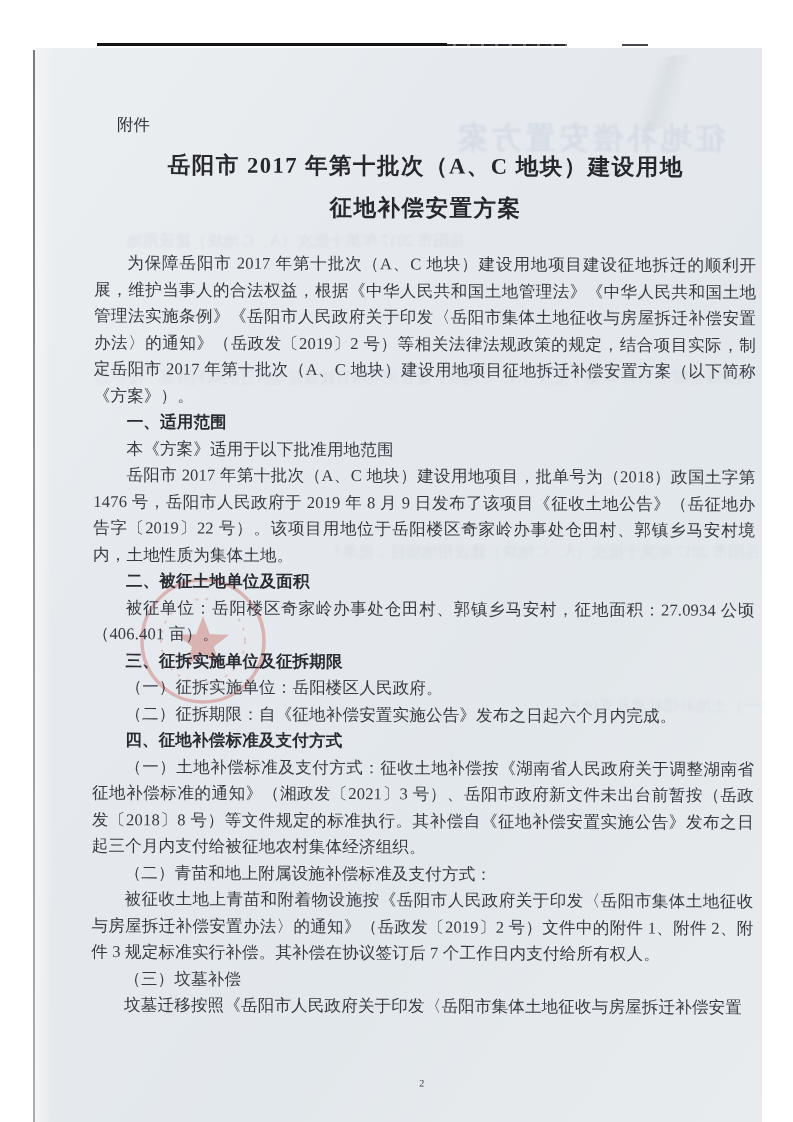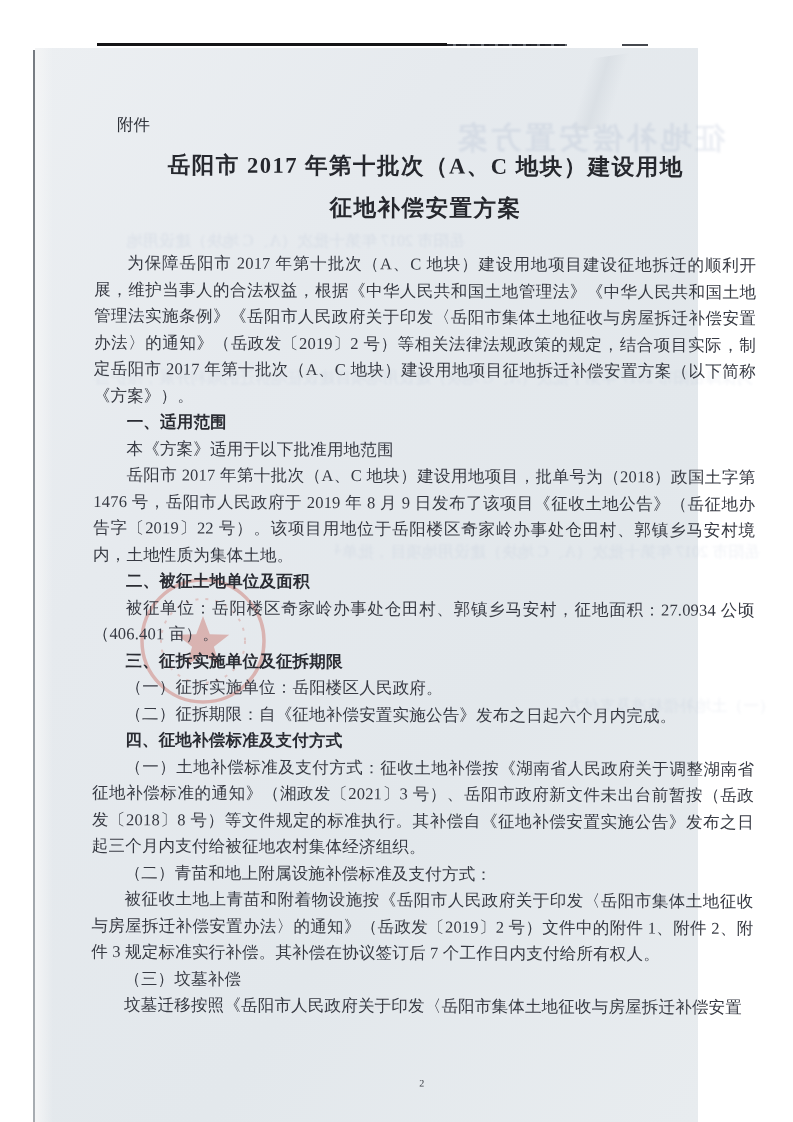--- a/index.html
+++ b/index.html
@@ -10,21 +10,21 @@
     overflow:hidden;
     font-family:"Liberation Serif","DejaVu Serif",serif;
   }
 
   
   .page-edge {
     position:absolute; left:33px; top:50px; width:2px; height:1072px;
     background:linear-gradient(180deg,#767b81,#9aa0a6 60%,#a8adb2);
   }
   .page {
-    position:absolute; left:35px; top:48px; width:663px; height:1074px;
+    position:absolute; left:35px; top:48px; width:727px; height:1074px;
     background:linear-gradient(125deg,#eceff2 0%,#e6eaee 30%,#e3e8ec 65%,#e8ecef 100%);
   }
   .page::before { 
     content:""; position:absolute; left:0; top:0; width:18px; height:100%;
     background:linear-gradient(90deg,#f4f5f6,rgba(244,245,246,0));
   }
   .page::after { 
     content:""; position:absolute; right:30px; top:10px; width:140px; height:70px;
     background:linear-gradient(115deg,rgba(255,255,255,0) 40%,rgba(210,216,222,.55) 50%,rgba(255,255,255,0) 62%);
     transform:rotate(-8deg);

